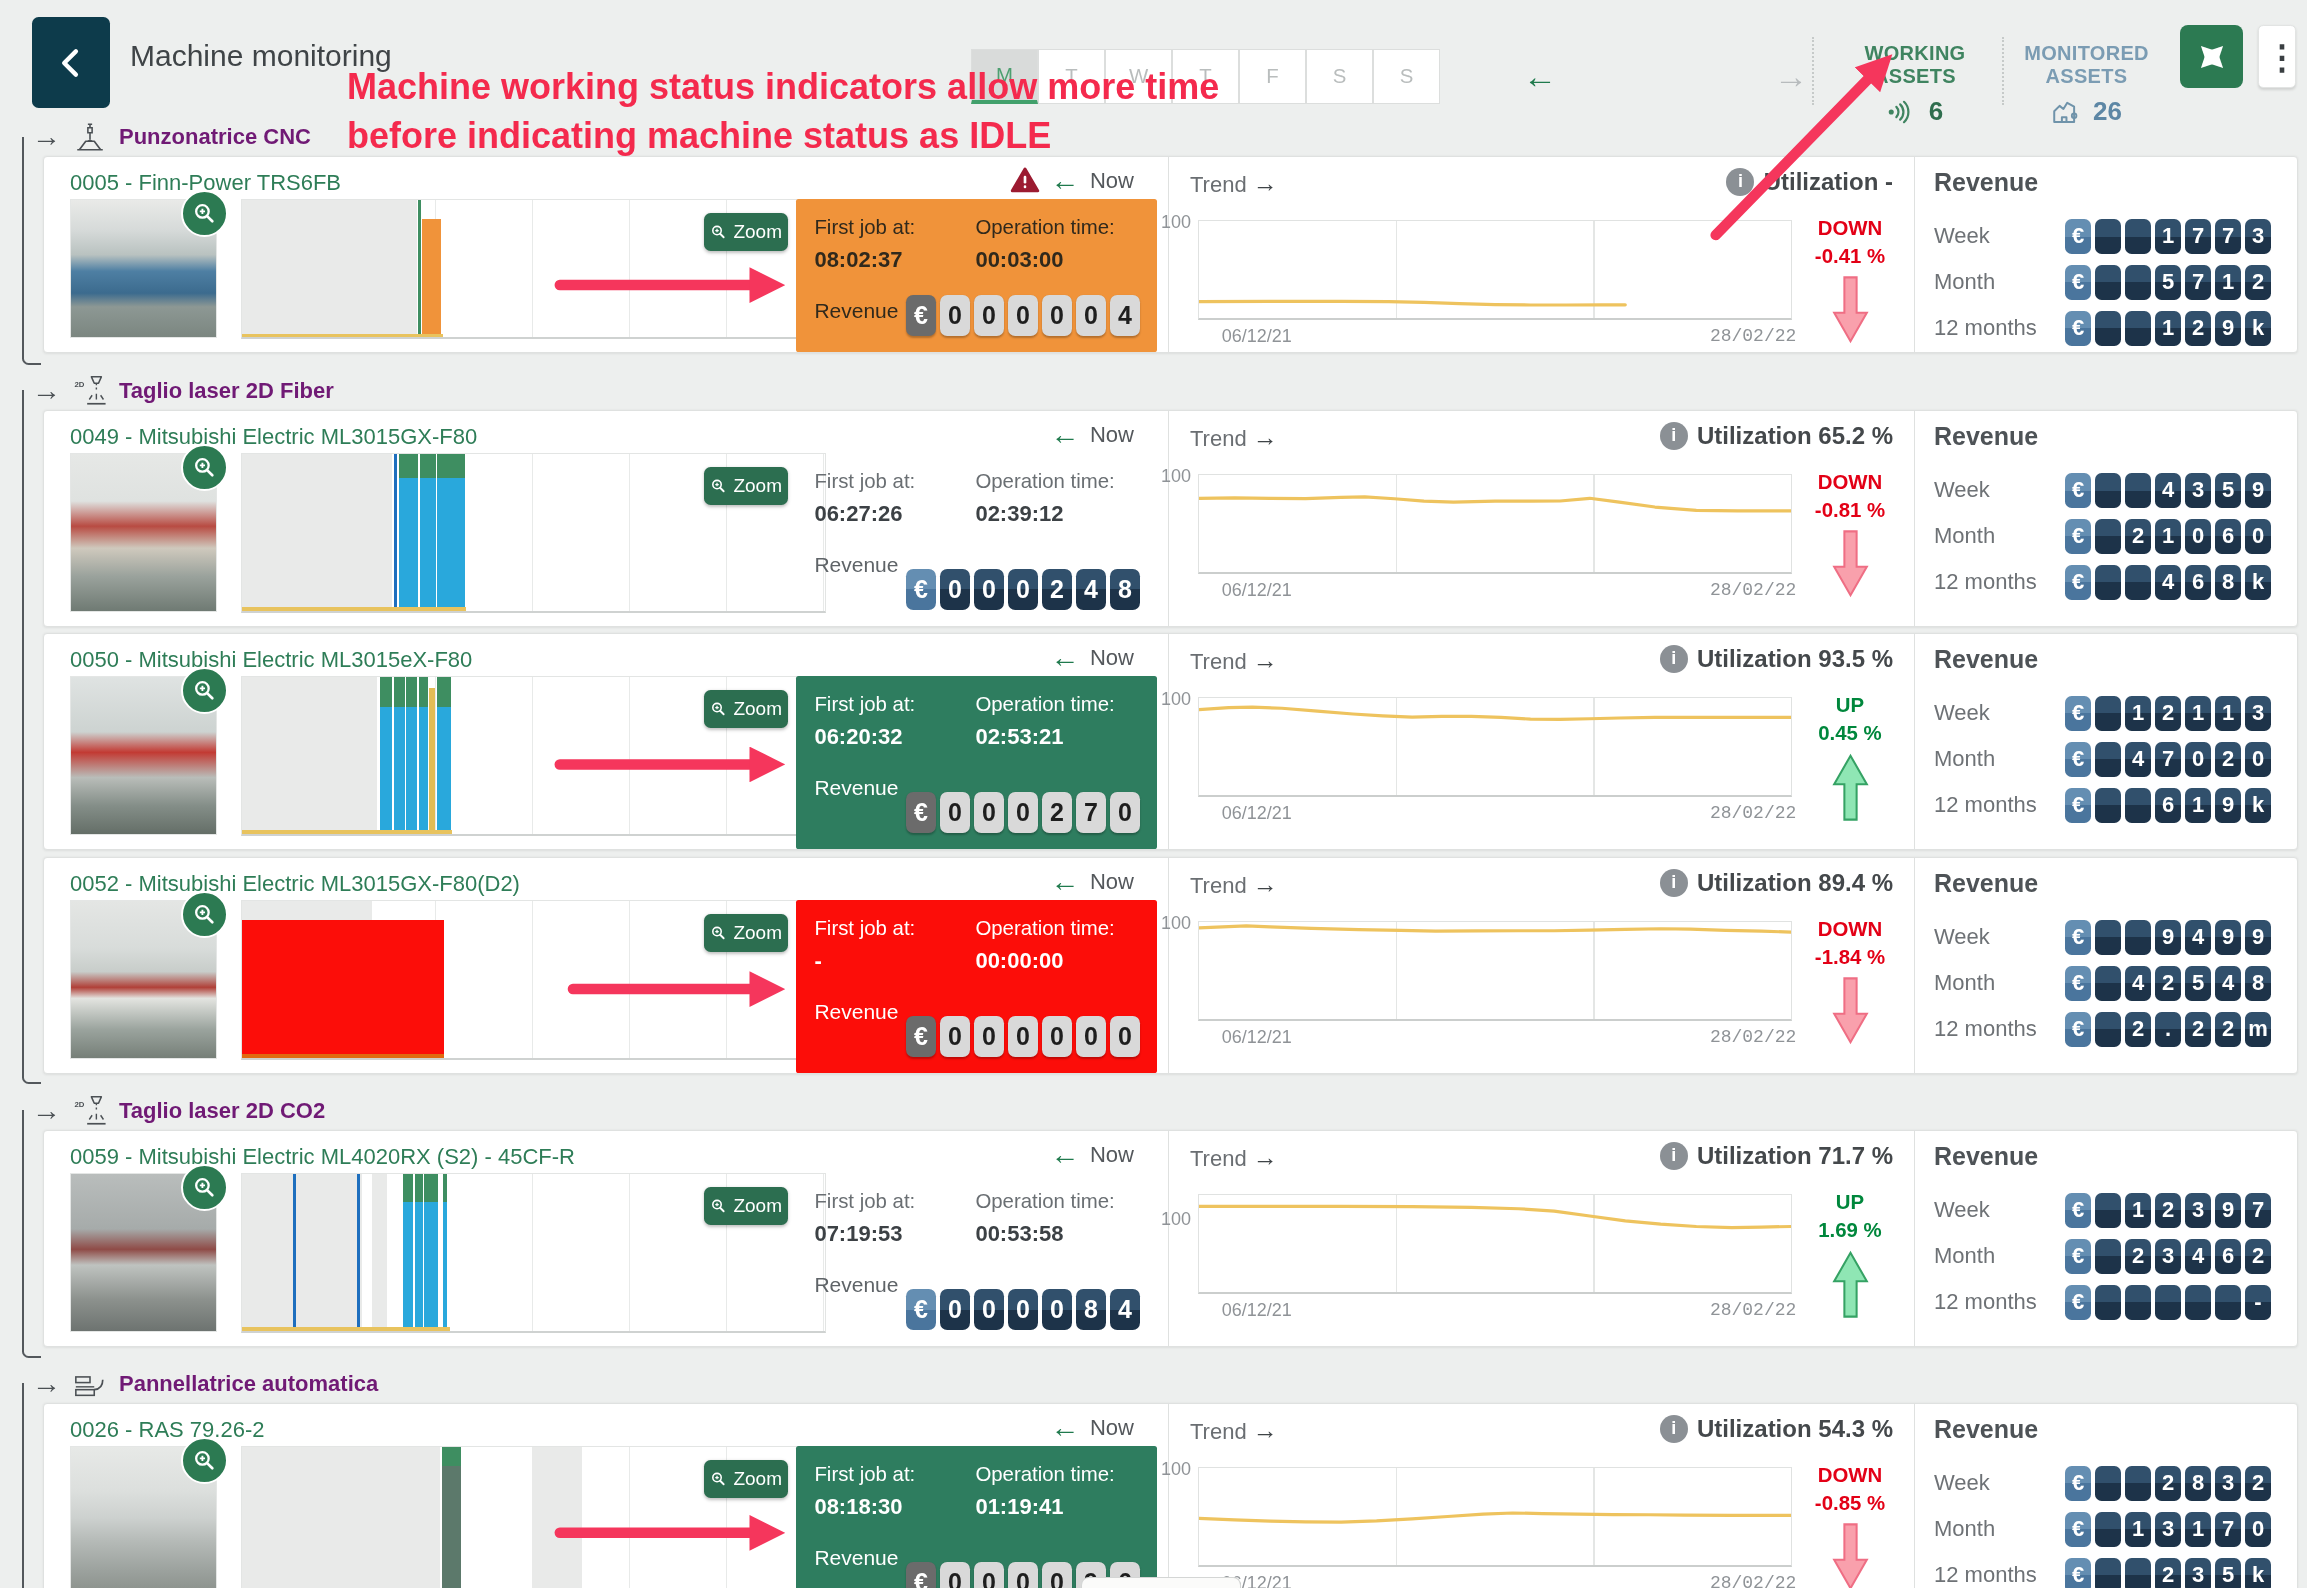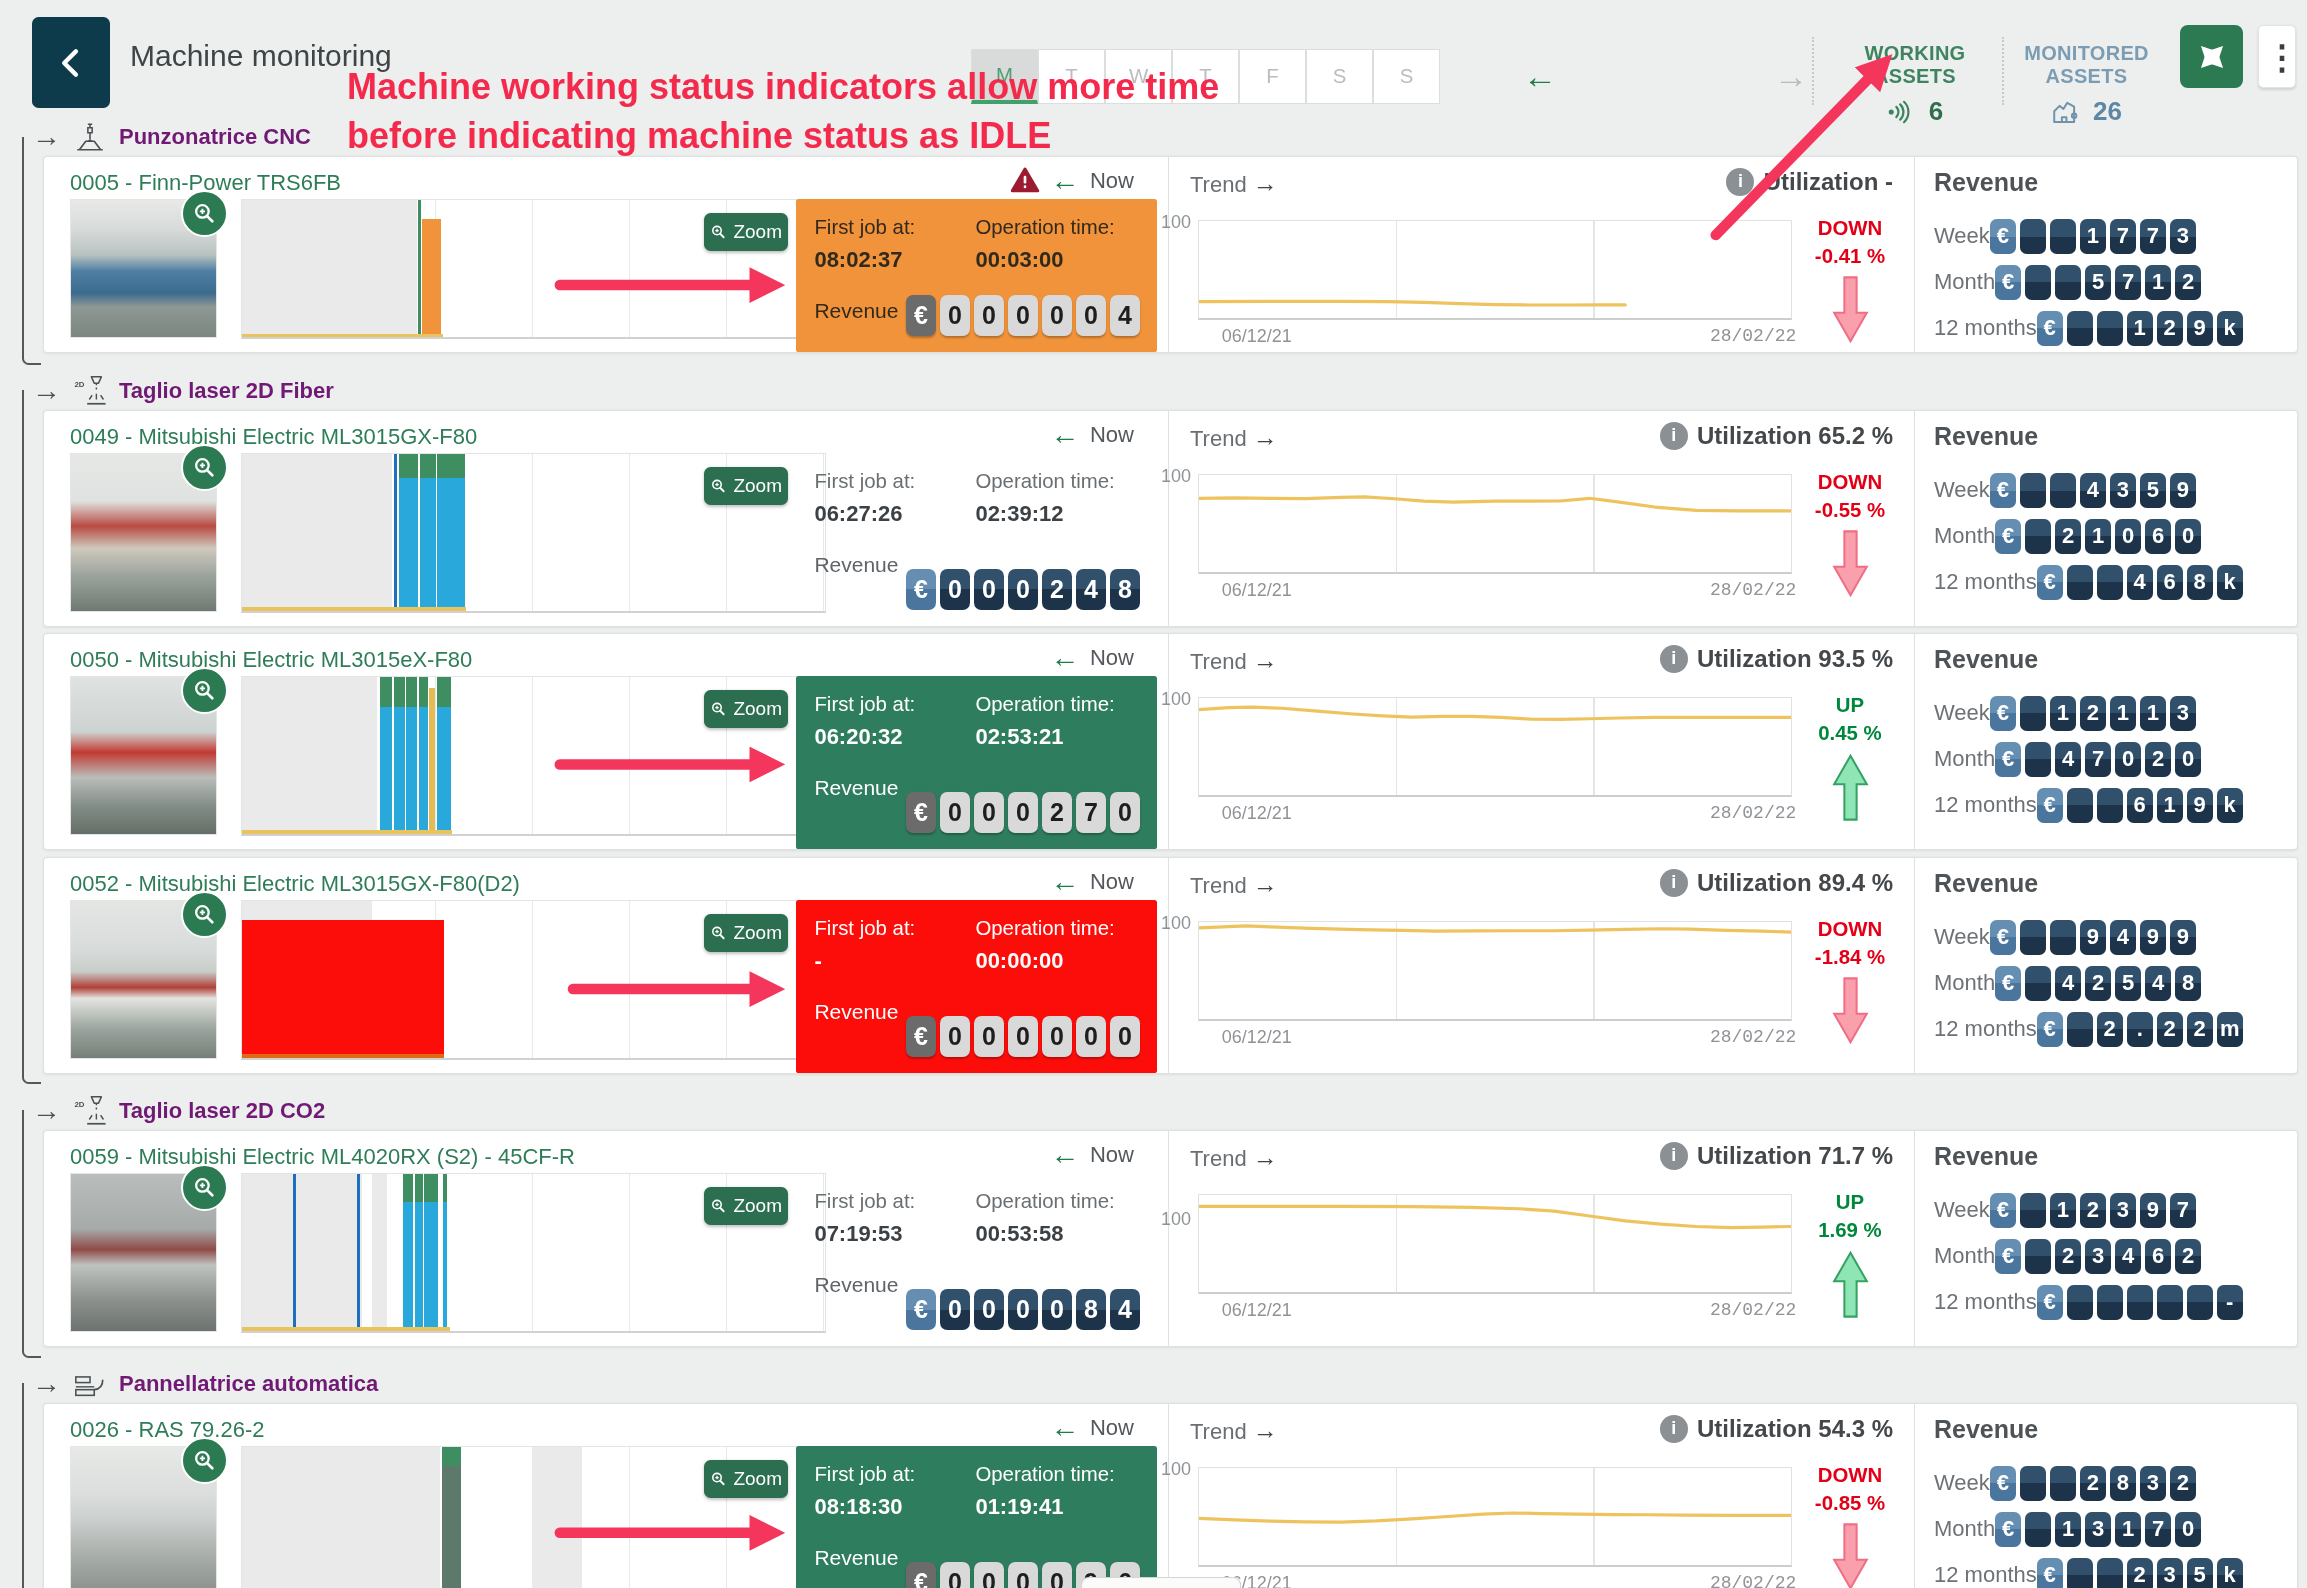--- a/index.html
+++ b/index.html
@@ -87,21 +87,21 @@
   .xl.l{left:-5.3px;margin-left:28px;}
   .xl.r{right:-5.3px;font-family:Liberation Mono, monospace;}
   .ind{position:absolute;left:1755px;top:60px;width:102px;text-align:center;}
   .ind .dir,.ind .chg{font-size:20.4px;font-weight:bold;}
   .ind .chg{margin-top:5.3px;}
   .ind.down .dir,.ind.down .chg{color:#e30016;}
   .ind.up .dir,.ind.up .chg{color:#00873c;}
   .ind svg{margin-top:8px;width:43px;height:68px;}
 
   .rev-title{position:absolute;left:1890px;top:10.5px;font-size:25px;color:#4e5357;font-weight:600;}
-  .rev-row{position:absolute;left:1890px;right:26px;height:38px;display:flex;align-items:center;}
+  .rev-row{position:absolute;left:1890px;right:26px;height:38px;display:flex;align-items:center;justify-content:space-between;}
   .rev-row .rl{font-size:22px;color:#6e7276;}
 
   
   .dg{display:flex;gap:4px;align-items:center;}
   .dg .cell{width:26px;height:35px;border-radius:6.6px;display:flex;align-items:center;justify-content:center;font-size:22px;font-weight:bold;box-sizing:border-box;}
   .dg-dark .cell{background:linear-gradient(180deg,#31506c 50%,#1d3349 50%);color:#fff;}
   .dg-dark .euro{background:linear-gradient(180deg,#648eb2 50%,#4a759d 50%);}
   .dg-light .cell{background:#d9d9d9;color:#1e1e1e;box-shadow:0 1.3px 2px rgba(0,0,0,.25);}
   .dg-light .euro{background:#6b6b6b;color:#fff;}
   .dg.big .cell{width:30px;height:41px;font-size:25px;border-radius:7.2px;}
@@ -371,21 +371,21 @@
       <div class="gl" style="left:66.6%"></div>
       <span class="ylab" style="top: -9.2px;">100</span>
       <span class="xl l">06/12/21</span>
       <span class="xl r">28/02/22</span>
       <svg preserveAspectRatio="none" viewBox="0 0 905 152">
             <polyline points="0.0,36.5 54.3,35.7 108.6,36.5 162.9,37.1 217.2,35.0 253.4,34.4 298.7,37.2 343.9,41.0 389.1,42.6 452.5,41.0 506.8,41.0 552.0,40.7 597.3,36.5 642.5,42.6 696.9,50.2 760.2,55.5 823.6,56.2 905.0,56.2" fill="none" stroke="#eec35e" stroke-width="5" stroke-linejoin="round" stroke-linecap="round"></polyline>
           </svg>
     </div>
     <div class="ind down">
       <div class="dir">DOWN</div>
-      <div class="chg">-0.55 %</div>
+      <div class="chg">-0.81 %</div>
       <svg viewBox="0 0 60 100">
             <polygon points="21,2 39,2 39,54 54,54 30,96 6,54 21,54" fill="#f9a0ac" stroke="#ef6e84" stroke-width="3"></polygon>
           </svg>
     </div>
     <div class="divider d2"></div>
     <div class="rev-title">Revenue</div>
   <div class="rev-row" style="top: 60px;">
           <span class="rl">Week</span>
           <div class="dg dg-dark">
             <div class="cell euro">€</div>

